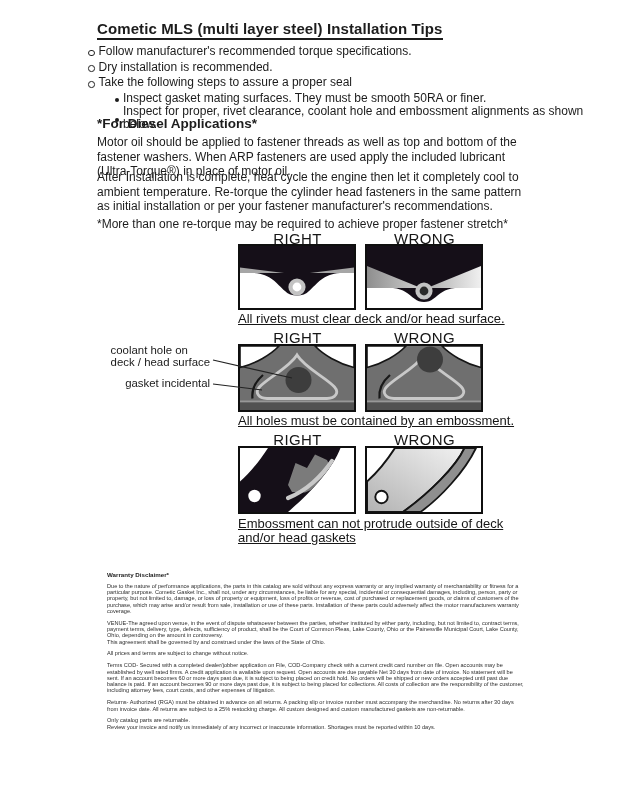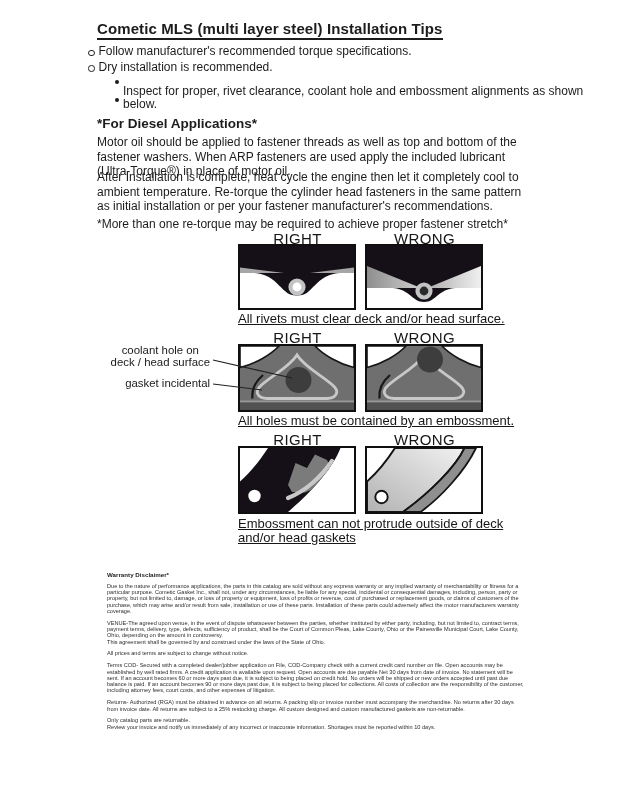--- a/index.html
+++ b/index.html
@@ -13,21 +13,21 @@
   .obullet{width:4.5px;height:4.5px;border:1.2px solid #232323;border-radius:50%;
            margin:3.2px 4px 0 0;flex:none;}
   .sub{margin-left:27px;margin-bottom:.5px;}
   .fbullet{width:4px;height:4px;background:#1c1c1c;border-radius:50%;margin:4px 4px 0 0;flex:none;}
   .h2{left:97px;top:116px;font-size:13.5px;font-weight:bold;}
   .body-p{left:97px;width:436px;font-size:12px;line-height:14.6px;}
   .figlabel{width:119px;text-align:center;font-size:15px;letter-spacing:.4px;color:#161616;}
   .figbox{border:2.5px solid #0f0f0f;background:#fff;}
   .figbox svg{display:block;}
   .caption{font-size:13px;color:#161616;line-height:13.5px;text-decoration:underline;}
-  .annot{right:408px;text-align:center;font-size:11.4px;line-height:12.2px;color:#1a1a1a;}
+  .annot{right:408px;text-align:left;font-size:11.4px;line-height:12.2px;color:#1a1a1a;}
   .overlay{left:0;top:0;pointer-events:none;}
   .warranty{left:107px;top:572px;width:419px;font-size:5.6px;line-height:6.3px;color:#2e2e2e;}
   .warranty .wh{font-weight:bold;font-size:6.2px;margin:0 0 4.5px 0;color:#222;}
   .warranty p{margin:0 0 5.5px 0;}
   .footer{left:389px;top:761px;font-size:13.5px;letter-spacing:.3px;color:#222;}
 </style>
 </head>
 <body>
 
 <div class="page">
@@ -36,22 +36,27 @@
 
   <div class="abs tips">
     <div class="tip">
       <span class="obullet"></span>
       <span>Follow manufacturer's recommended torque specifications.</span>
     </div>
     <div class="tip">
       <span class="obullet"></span>
       <span>Dry installation is recommended.</span>
     </div>
+    <div class="tip">
+      <span class="obullet"></span>
+      <span>Take the following steps to assure a proper seal</span>
+    </div>
     <div class="tip sub">
       <span class="fbullet"></span>
+      <span>Inspect gasket mating surfaces.  They must be smooth 50RA or finer.</span>
     </div>
     <div class="tip sub">
       <span class="fbullet"></span>
       <span>Inspect for proper, rivet clearance, coolant hole and embossment alignments as shown below.</span>
     </div>
   </div>
 
   <div class="abs h2">*For Diesel Applications*</div>
   <div class="abs body-p" style="top:135px;">Motor oil should be applied to fastener threads as well as top and bottom of the fastener washers. When ARP fasteners are used apply the included lubricant (Ultra-Torque®) in place of motor oil.</div>
   <div class="abs body-p" style="top:170px;">After Installation is complete, heat cycle the engine then let it completely cool to ambient temperature. Re-torque the cylinder head fasteners in the same pattern as initial installation or per your fastener manufacturer's recommendations.</div>

